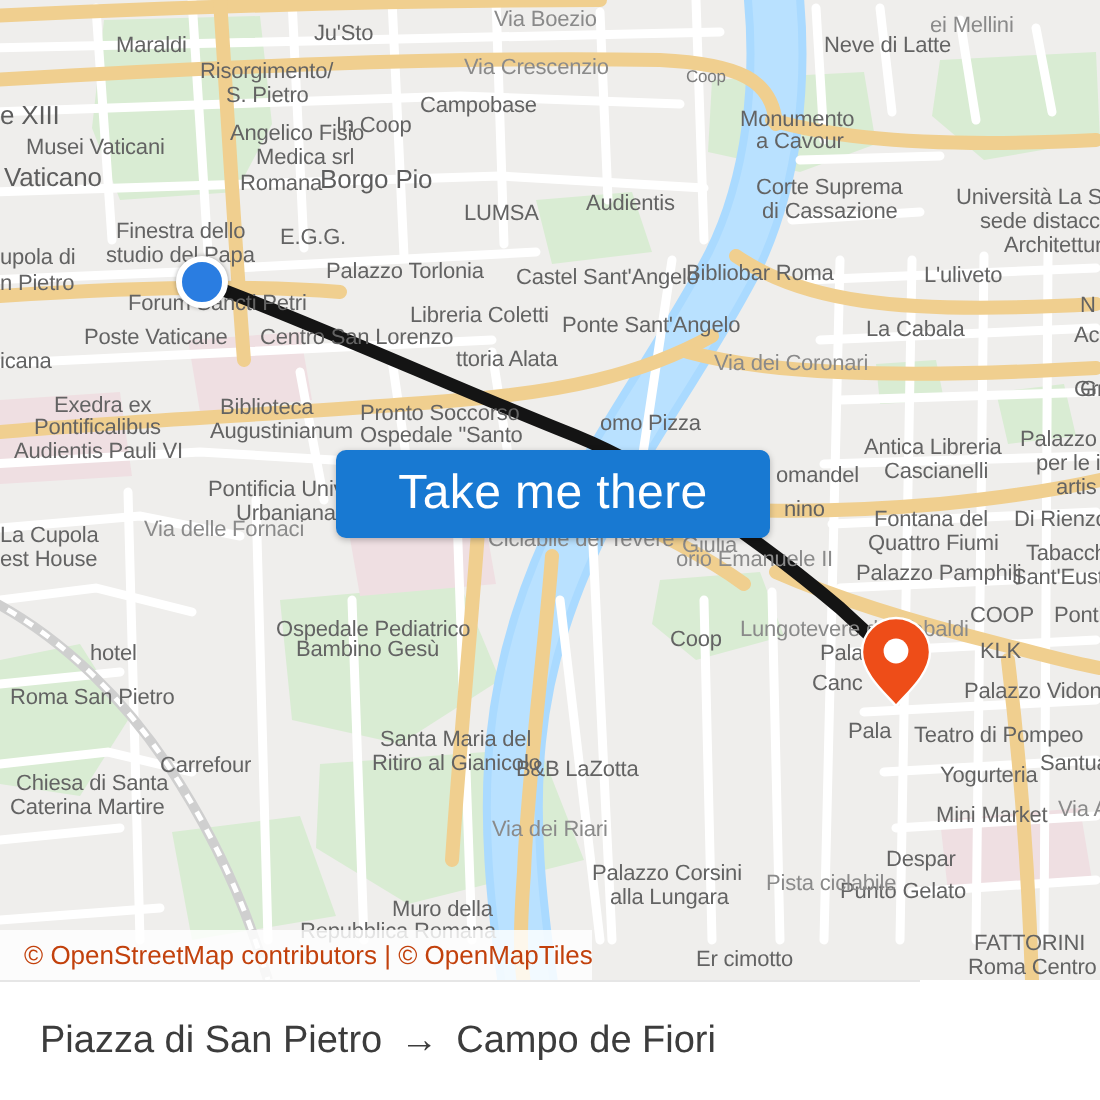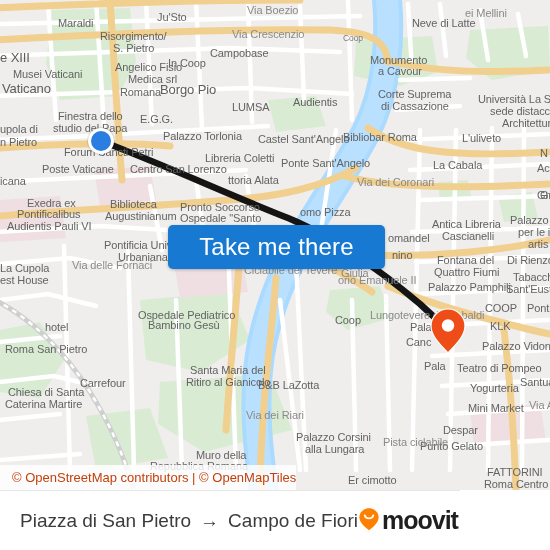--- a/index.html
+++ b/index.html
@@ -379,24 +379,15 @@
 
     <div id="attribution">© OpenStreetMap contributors | © OpenMapTiles</div>
   </div>
 
   <div id="footer">
     <div id="route-summary">
       <span>Piazza di San Pietro</span>
       <span id="route-arrow">→</span>
       <span>Campo de Fiori</span>
     </div>
-    <div id="moovit-logo">
-      <span style="display:block;">
-        <svg width="22" height="24" viewBox="0 0 22 24">
-          <path d="M11 1.2 C5.6 1.2 1.4 5.2 1.4 10.2 C1.4 16 8 21 11 23.2 C14 21 20.6 16 20.6 10.2 C20.6 5.2 16.4 1.2 11 1.2 Z" fill="#ff8000"></path>
-          <path d="M6.8 8.4 C7.6 12.4 14.4 12.4 15.2 8.4" stroke="#ffffff" stroke-width="1.9" fill="none" stroke-linecap="round"></path>
-        </svg>
-      </span>
-      <span id="moovit-wordmark">moovit</span>
-    </div>
   </div>
 
 </div>
 
 </body></html>

